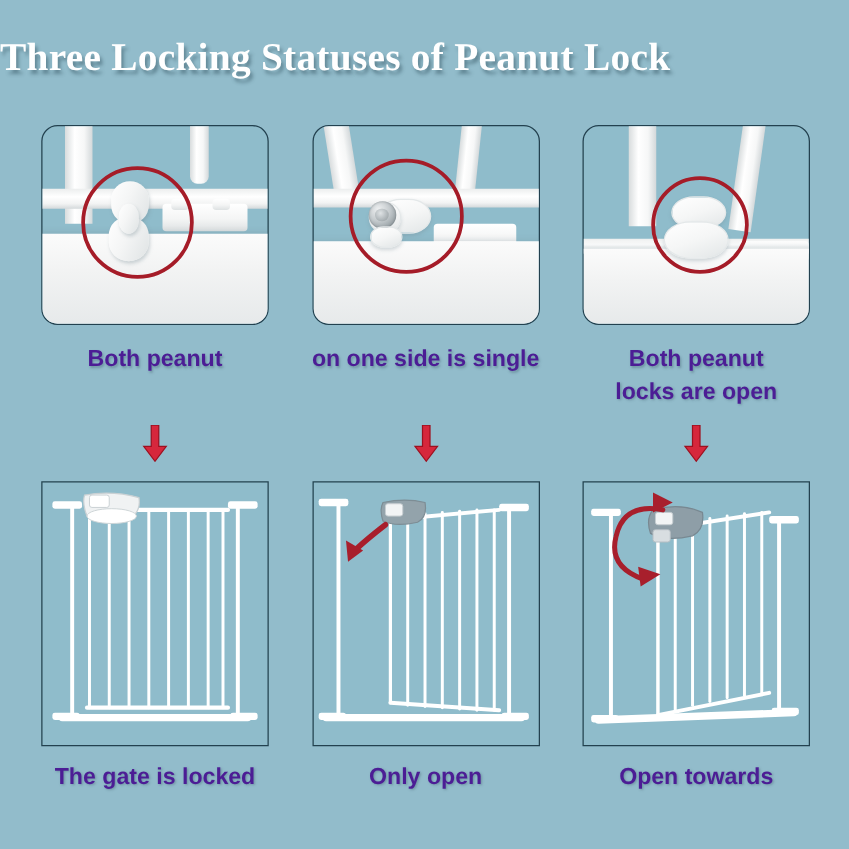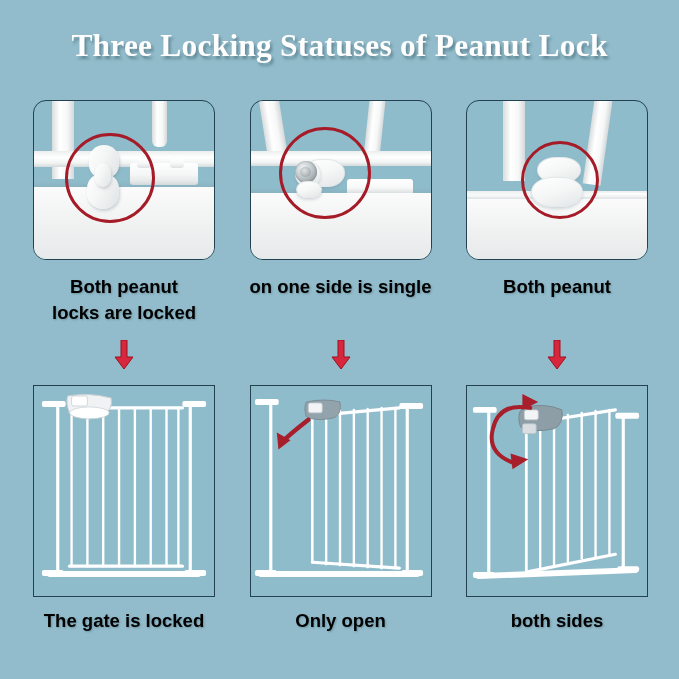--- a/index.html
+++ b/index.html
@@ -14,21 +14,20 @@
     overflow: hidden;
     position: relative;
   }
 
   
   #infographic-title {
     position: absolute;
     top: 28px;
     left: 0;
     width: 679px;
-    text-align: center;
     font-family: "Liberation Serif", serif;
     font-weight: bold;
     font-size: 31.5px;
     letter-spacing: 0.2px;
     color: #ffffff;
     text-shadow: 2px 3px 3px rgba(40,70,85,0.45);
     white-space: nowrap;
   }
 
   
@@ -120,21 +119,21 @@
     position: absolute;
     border: 3px solid #a51c28;
     border-radius: 50%;
     box-sizing: border-box;
   }
 
   
   .caption {
     width: 182px;
     text-align: center;
-    color: #000000;
+    color: #4c1d95;
     font-weight: bold;
     font-size: 18.5px;
     line-height: 26px;
     text-shadow: 1px 1px 2px rgba(45,75,90,0.35);
   }
   .caption span { display: block; }
 
   
   .arrow-wrap {
     width: 182px;
@@ -215,27 +214,27 @@
 
         <div class="highlight-circle" style="left:54px; top:40px; width:78px; height:78px;"></div>
       </div>
     </div>
   </div>
 </div>
 
 <div class="row" id="caption-row-top">
   <div class="caption">
     <span>Both peanut</span>
-    <span>locks are locked</span>
   </div>
   <div class="caption">
     <span>on one side is single</span>
   </div>
   <div class="caption">
     <span>Both peanut</span>
+    <span>locks are open</span>
   </div>
 </div>
 
 <div class="row" id="arrow-row">
   <div class="arrow-wrap">
     <svg class="arrow-down" viewBox="0 0 22 30">
       <path d="M8 0 H14 V17 H20 L11 29 L2 17 H8 Z" fill="#d6273c" stroke="#9d1020" stroke-width="1"></path>
     </svg>
   </div>
   <div class="arrow-wrap">
@@ -374,15 +373,15 @@
 
 <div class="row" id="caption-row-bottom">
   <div class="caption">
     <span>The gate is locked</span>
     <span></span>
   </div>
   <div class="caption">
     <span>Only open</span>
   </div>
   <div class="caption">
-    <span>both sides</span>
+    <span>Open towards</span>
   </div>
 </div>
 
 </body></html>

